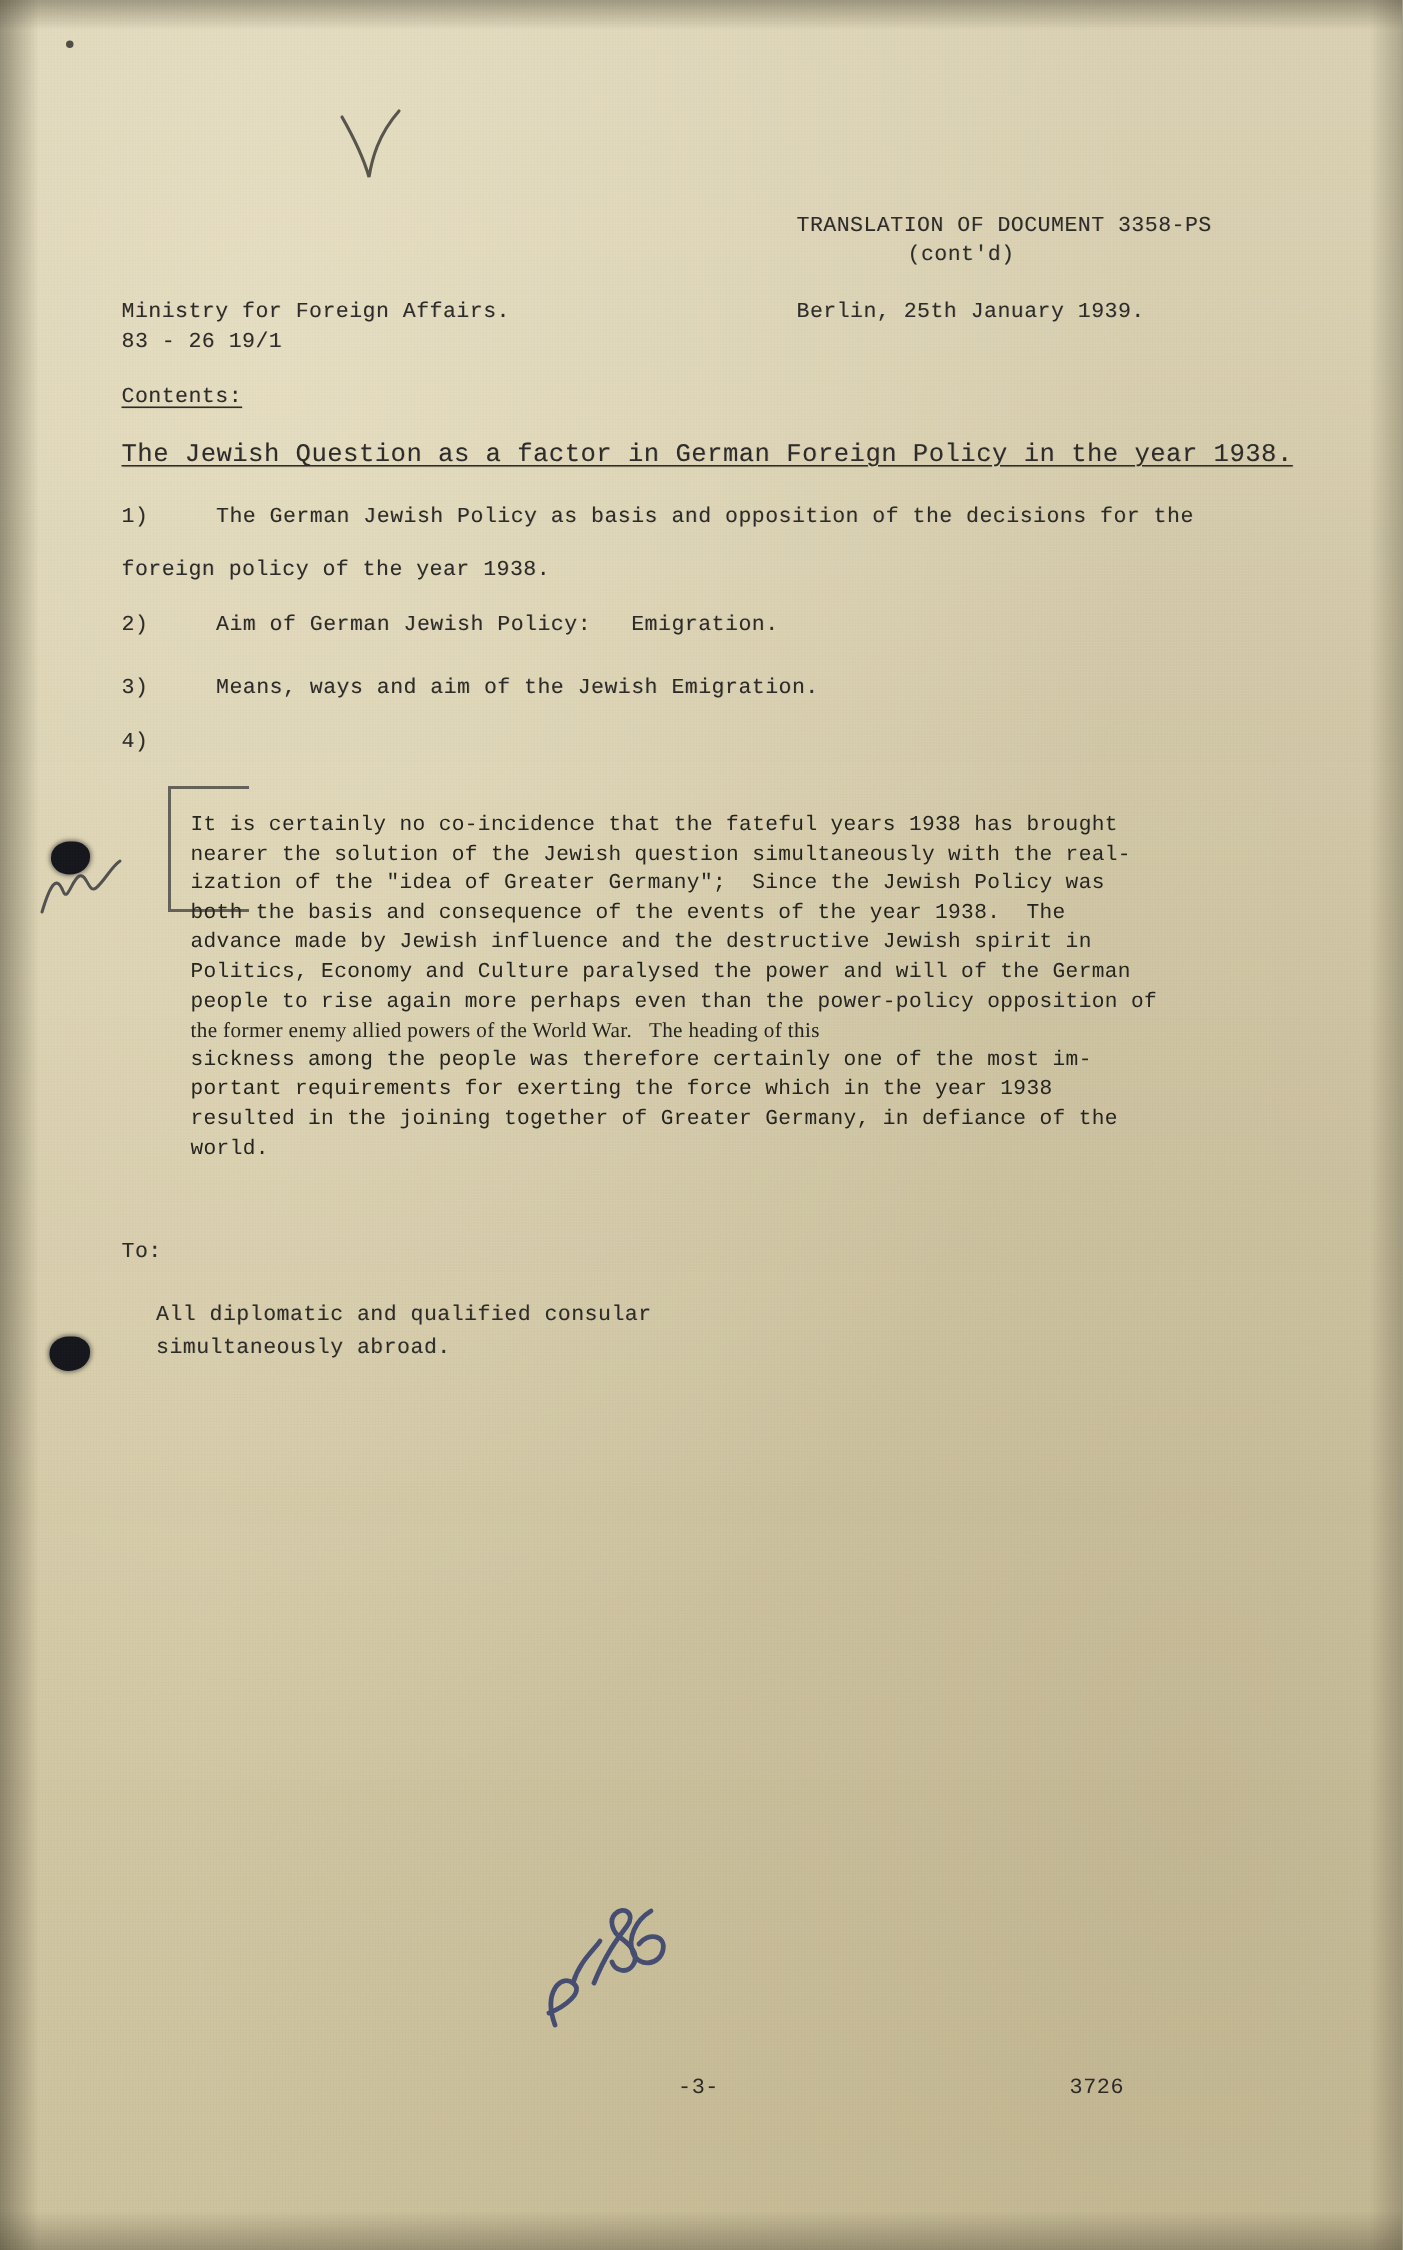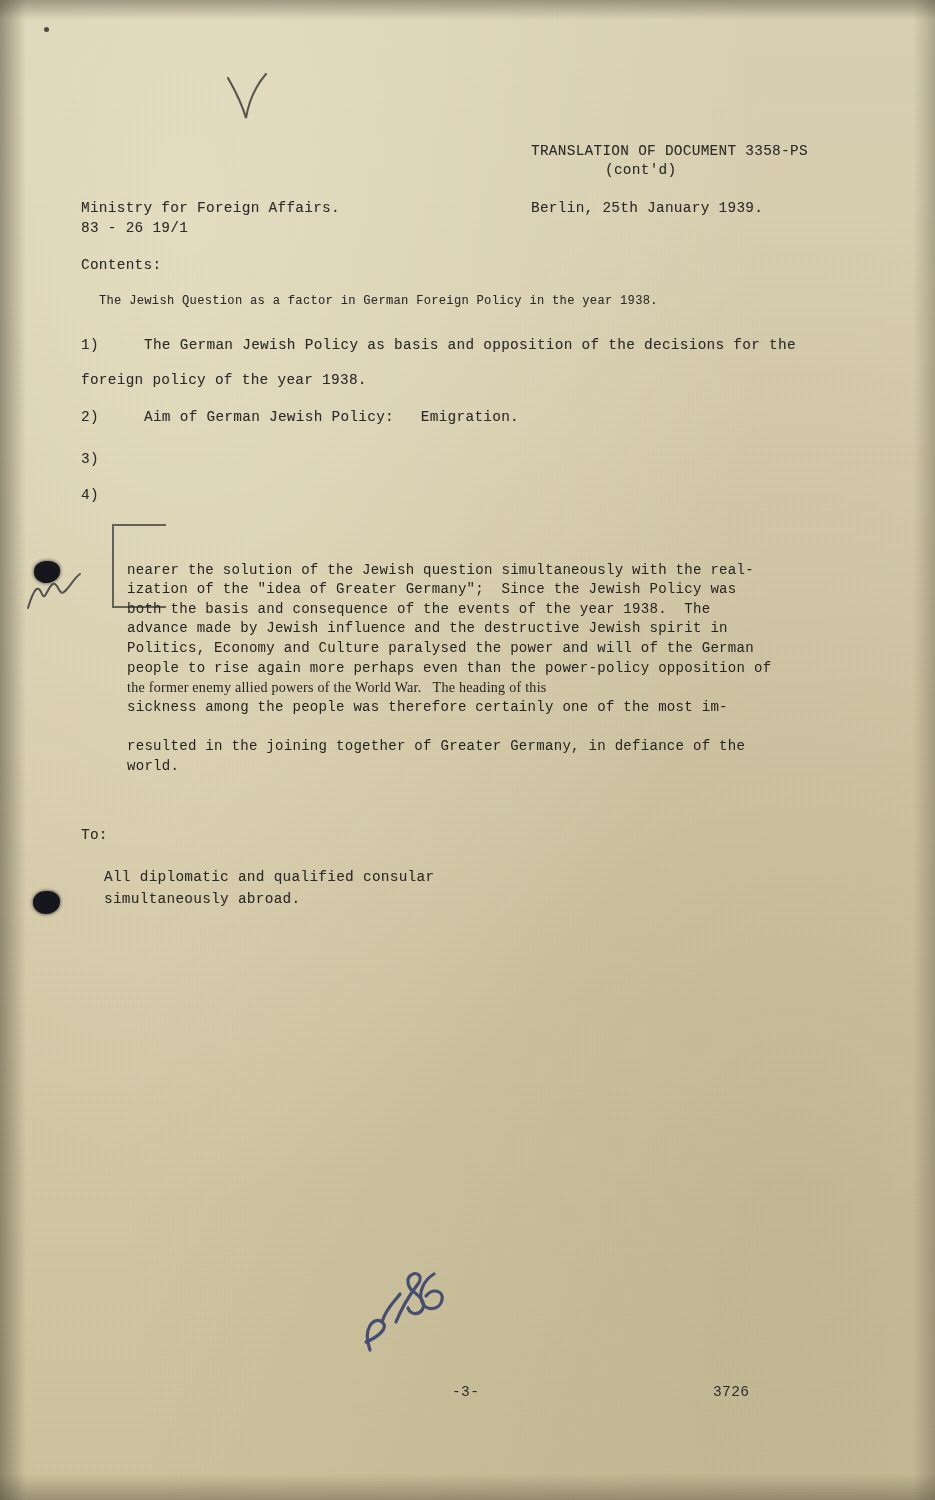--- a/index.html
+++ b/index.html
@@ -53,21 +53,21 @@
 
   .typed {
     position: absolute;
     color: #2b2a28;
     font-size: 14.3px;
     letter-spacing: 0.35px;
     line-height: 1.0;
     white-space: pre;
     text-shadow: 0.4px 0.3px 0 rgba(60,55,45,0.25);
   }
-  .u { text-underline-offset: 3px; }
+  .u { text-decoration: underline; text-underline-offset: 3px; }
 
   .block {
     position: absolute;
     color: #24231f;
     font-size: 14.1px;
     letter-spacing: 0.25px;
     line-height: 19.6px;
     white-space: pre;
   }
 
@@ -121,49 +121,52 @@
 
   <div class="typed" style="left:531px; top:144px;">TRANSLATION OF DOCUMENT 3358-PS</div>
   <div class="typed" style="left:605px; top:163px;">(cont'd)</div>
 
   <div class="typed" style="left:81px; top:201px;">Ministry for Foreign Affairs.</div>
   <div class="typed" style="left:81px; top:221px;">83 - 26 19/1</div>
   <div class="typed" style="left:531px; top:201px;">Berlin, 25th January 1939.</div>
 
   <div class="typed u" style="left:81px; top:258px;">Contents:</div>
 
-  <div class="typed u" style="left:81px; top:295px; font-size:12px;margin-left:18px;">The Jewish Question as a factor in German Foreign Policy in the year 1938.</div>
+  <div class="typed u" style="left:81px; top:295px; font-size:17px;">The Jewish Question as a factor in German Foreign Policy in the year 1938.</div>
 
   <div class="typed" style="left:81px; top:338px;">1)</div>
   <div class="typed" style="left:144px; top:338px;">The German Jewish Policy as basis and opposition of the decisions for the</div>
   <div class="typed" style="left:81px; top:373px;">foreign policy of the year 1938.</div>
 
   <div class="typed" style="left:81px; top:410px;">2)</div>
   <div class="typed" style="left:144px; top:410px;">Aim of German Jewish Policy:   Emigration.</div>
 
   <div class="typed" style="left:81px; top:452px;">3)</div>
+  <div class="typed" style="left:144px; top:452px;">Means, ways and aim of the Jewish Emigration.</div>
 
   <div class="typed" style="left:81px; top:488px;">4)</div>
 
   <div class="pencil-bracket" style="left:112px; top:524px; width:52px; height:80px;"></div>
 
   <div class="blot" style="left:34px; top:561px; width:26px; height:22px;"></div>
 
   <svg class="ink" style="left:22px; top:560px;" width="80" height="60" viewBox="0 0 80 60">
     <path d="M6 48 C12 28, 16 24, 20 34 C23 42, 26 26, 31 24 C36 22, 37 36, 42 32 C48 27, 52 18, 58 14" fill="none" stroke="#3a3a3c" stroke-width="2" stroke-linecap="round" opacity="0.85"></path>
   </svg>
 
+  <div class="block" style="left:127px; top:541px;">It is certainly no co-incidence that the fateful years 1938 has brought</div>
   <div class="block" style="left:127px; top:560.6px;">nearer the solution of the Jewish question simultaneously with the real-</div>
   <div class="block" style="left:127px; top:580.2px;">ization of the "idea of Greater Germany";  Since the Jewish Policy was</div>
   <div class="block" style="left:127px; top:599.8px;">both the basis and consequence of the events of the year 1938.  The</div>
   <div class="block" style="left:127px; top:619.4px;">advance made by Jewish influence and the destructive Jewish spirit in</div>
   <div class="block" style="left:127px; top:639px;">Politics, Economy and Culture paralysed the power and will of the German</div>
   <div class="block" style="left:127px; top:658.6px;">people to rise again more perhaps even than the power-policy opposition of</div>
   <div class="block" style="left:127px; top:678.2px;font-family:Liberation Serif, serif;">the former enemy allied powers of the World War.   The heading of this</div>
   <div class="block" style="left:127px; top:697.8px;">sickness among the people was therefore certainly one of the most im-</div>
+  <div class="block" style="left:127px; top:717.4px;">portant requirements for exerting the force which in the year 1938</div>
   <div class="block" style="left:127px; top:737px;">resulted in the joining together of Greater Germany, in defiance of the</div>
   <div class="block" style="left:127px; top:756.6px;">world.</div>
 
   <div class="typed" style="left:81px; top:828px;">To:</div>
   <div class="typed" style="left:104px; top:870px;">All diplomatic and qualified consular</div>
   <div class="typed" style="left:104px; top:892px;">simultaneously abroad.</div>
 
   <div class="blot" style="left:33px; top:891px; width:27px; height:23px;"></div>
 
   <svg class="ink" style="left:352px; top:1258px;" width="110" height="100" viewBox="0 0 110 100">

